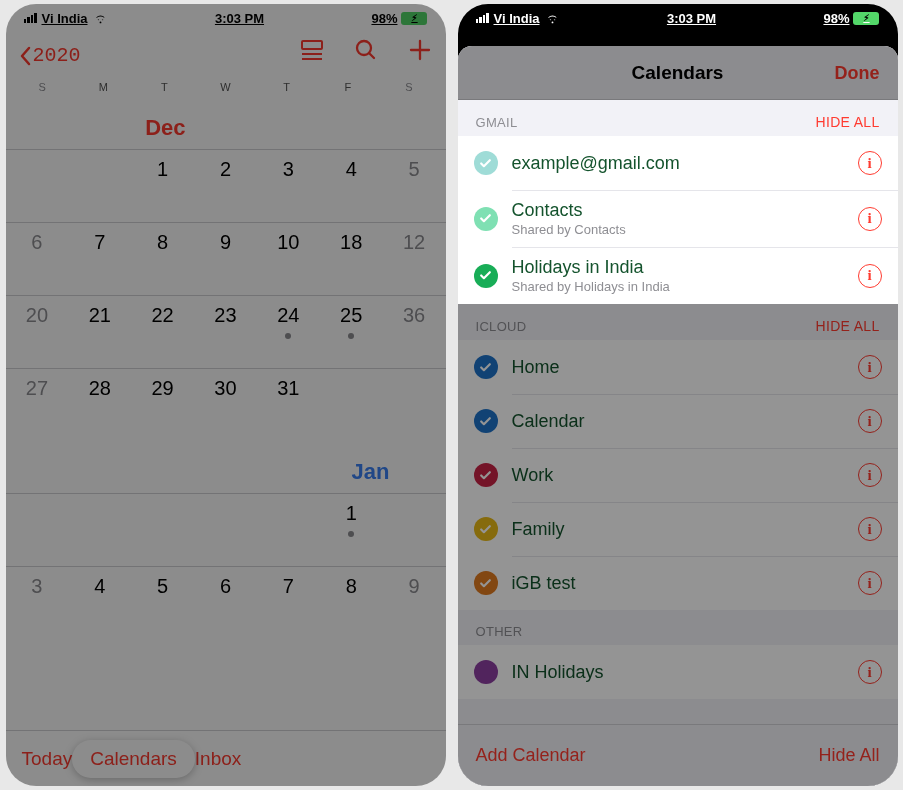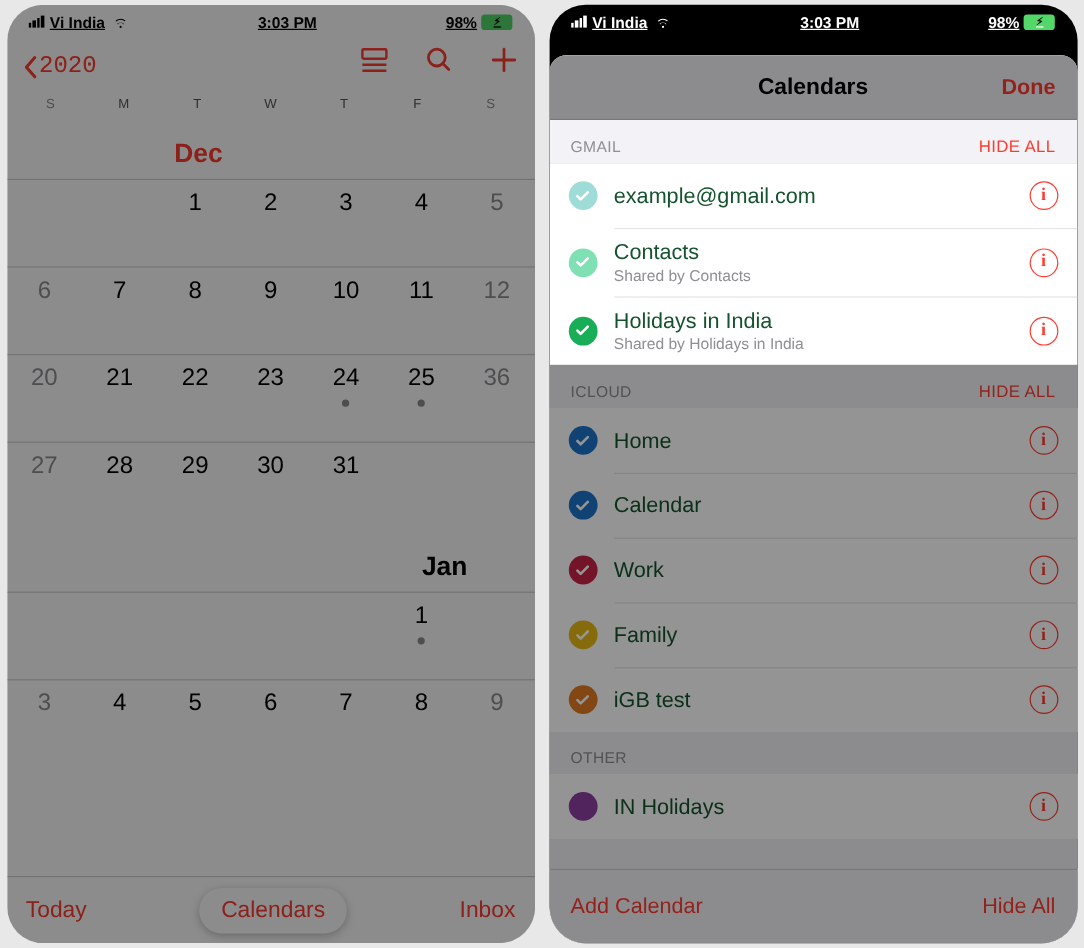--- a/index.html
+++ b/index.html
@@ -98,21 +98,21 @@
     .month-label {
       padding: 6px 0 8px 14px;
       font-size: 22px;
       font-weight: 700;
       color: #ff3b30;
       text-align: left;
       position: relative;
       z-index: 3;
       margin-top: 12px;
     }
-    .month-label.black { color: #000000; }
+    .month-label.black { color: #3b82f6; }
     .month-grid { position: relative; z-index: 3; }
     .month-row {
       display: grid;
       grid-template-columns: repeat(7, 1fr);
       text-align: center;
       font-size: 20px;
       color: #000;
       border-top: 1px solid #d1d1d6;
     }
     .month-row .cell {
@@ -138,21 +138,20 @@
     }
     .month-label-right { text-align: right; padding-right: 56px; }
     .bottom-bar {
       position: absolute;
       bottom: 0;
       left: 0;
       right: 0;
       height: 56px;
       display: flex;
       align-items: center;
-      justify-content: space-between;
       padding: 0 16px;
       border-top: 1px solid #d1d1d6;
       z-index: 3;
     }
     .bottom-bar .btn { color: #ff3b30; font-size: 19px; }
     .calendars-btn {
       background: #fff;
       color: #ff3b30;
       font-size: 19px;
       padding: 8px 18px;
@@ -383,21 +382,21 @@
       <div class="cell">
           <span>8</span>
         </div>
       <div class="cell">
           <span>9</span>
         </div>
       <div class="cell">
           <span>10</span>
         </div>
       <div class="cell">
-          <span>11</span>
+          <span>18</span>
         </div>
       <div class="cell wknd">
           <span>12</span>
         </div>
     </div>
     <div class="month-row">
       <div class="cell wknd">
           <span>20</span>
         </div>
       <div class="cell">

